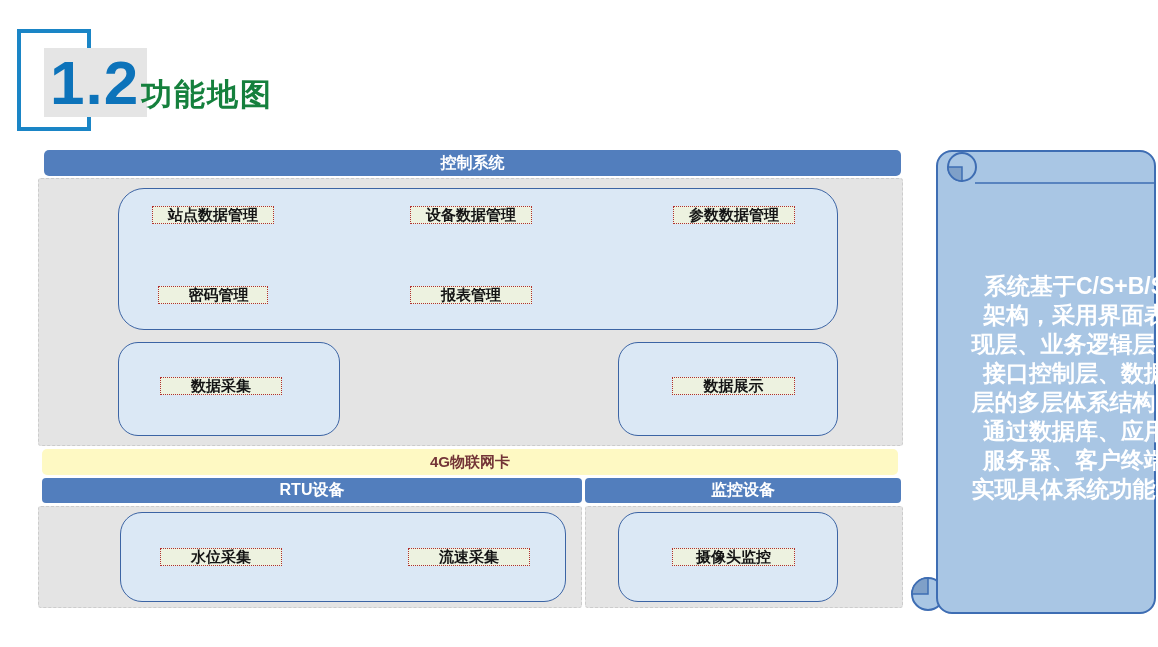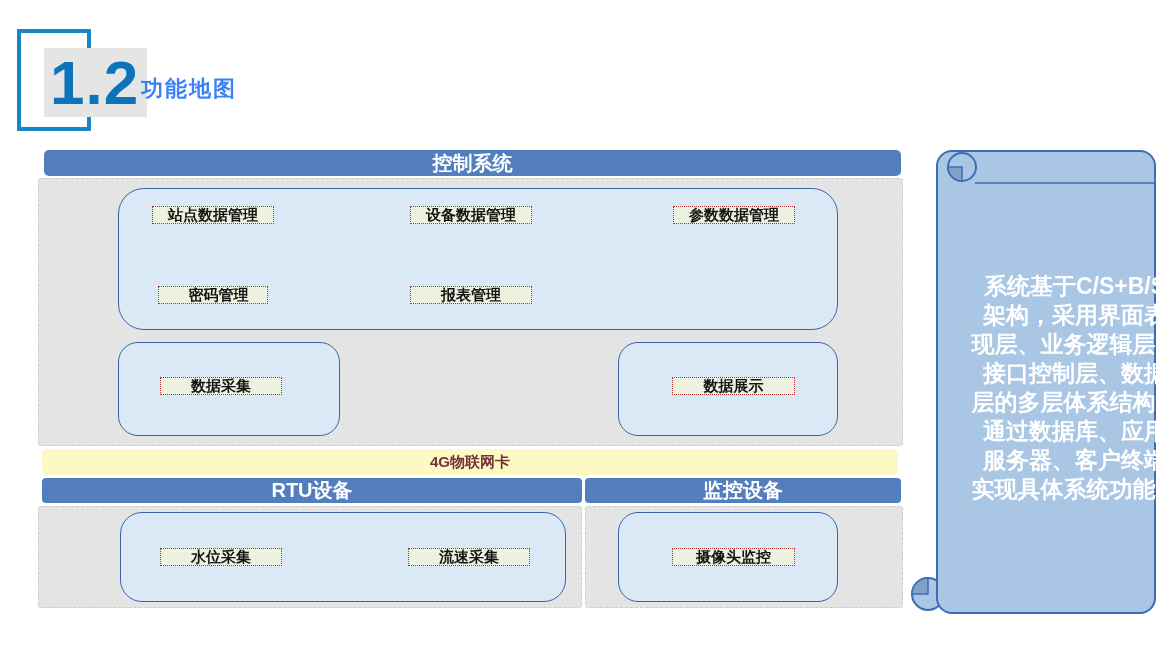--- a/index.html
+++ b/index.html
@@ -6,24 +6,24 @@
   body{
     width:1158px;height:647px;position:relative;background:#ffffff;
     font-family:"Liberation Sans","DejaVu Sans",sans-serif;overflow:hidden;
   }
   .abs{position:absolute;box-sizing:border-box;}
 
   
   .num-square{left:17px;top:29px;width:74px;height:102px;border:4px solid #1a85c6;background:transparent;}
   .sec-num{left:44px;top:48px;font-size:62px;font-weight:bold;color:#0d73ba;background:#e5e5e5;
            line-height:1.05;padding:2px 8px 2px 6px;letter-spacing:1px;}
-  .sec-title{left:141px;top:74px;font-size:22px;font-weight:bold;color:#3b82f6;letter-spacing:2px;}
+  .sec-title{left:141px;top:74px;font-size:31px;font-weight:bold;color:#15803d;letter-spacing:2px;}
 
   
-  .bar{display:flex;align-items:center;justify-content:center;font-weight:bold;color:#ffffff;font-size:20px;}
+  .bar{display:flex;align-items:center;justify-content:center;font-weight:bold;color:#ffffff;font-size:16px;}
   .bar-blue{background:#527ebd;border-radius:5px;}
   .bar-pink{background:#fef9c3;border-radius:5px;color:#733437;font-size:15px;}
   .bar-control{left:44px;top:150px;width:857px;height:26px;}
   .bar-4g{left:42px;top:449px;width:856px;height:26px;}
   .bar-rtu{left:42px;top:478px;width:540px;height:25px;border-radius:4px;text-align:center;}
   .bar-monitor{left:585px;top:478px;width:316px;height:25px;border-radius:4px;}
 
   
   .panel{background:#e4e4e4;border:1px dashed #cccccc;border-radius:3px;}
   .panel-top{left:38px;top:178px;width:865px;height:268px;}

